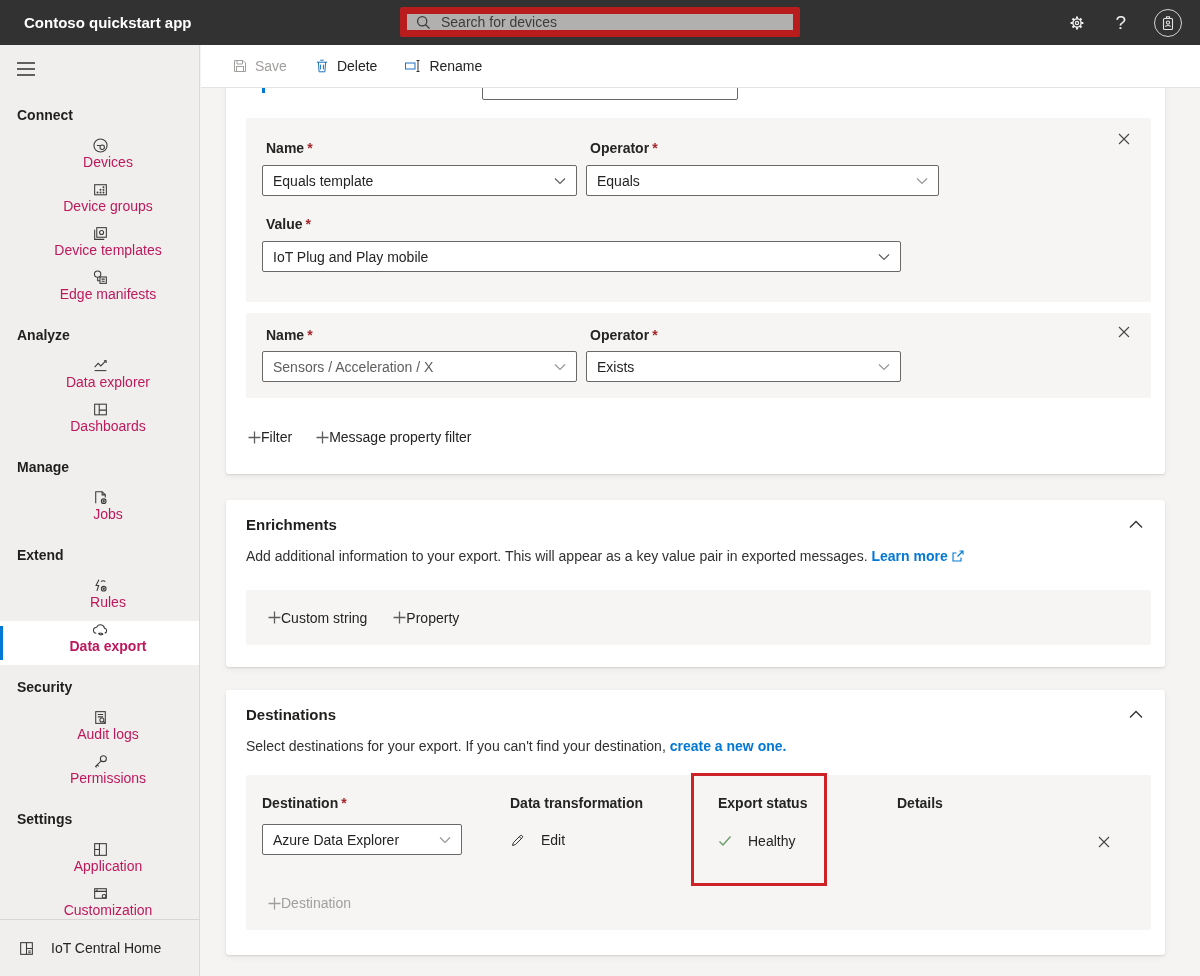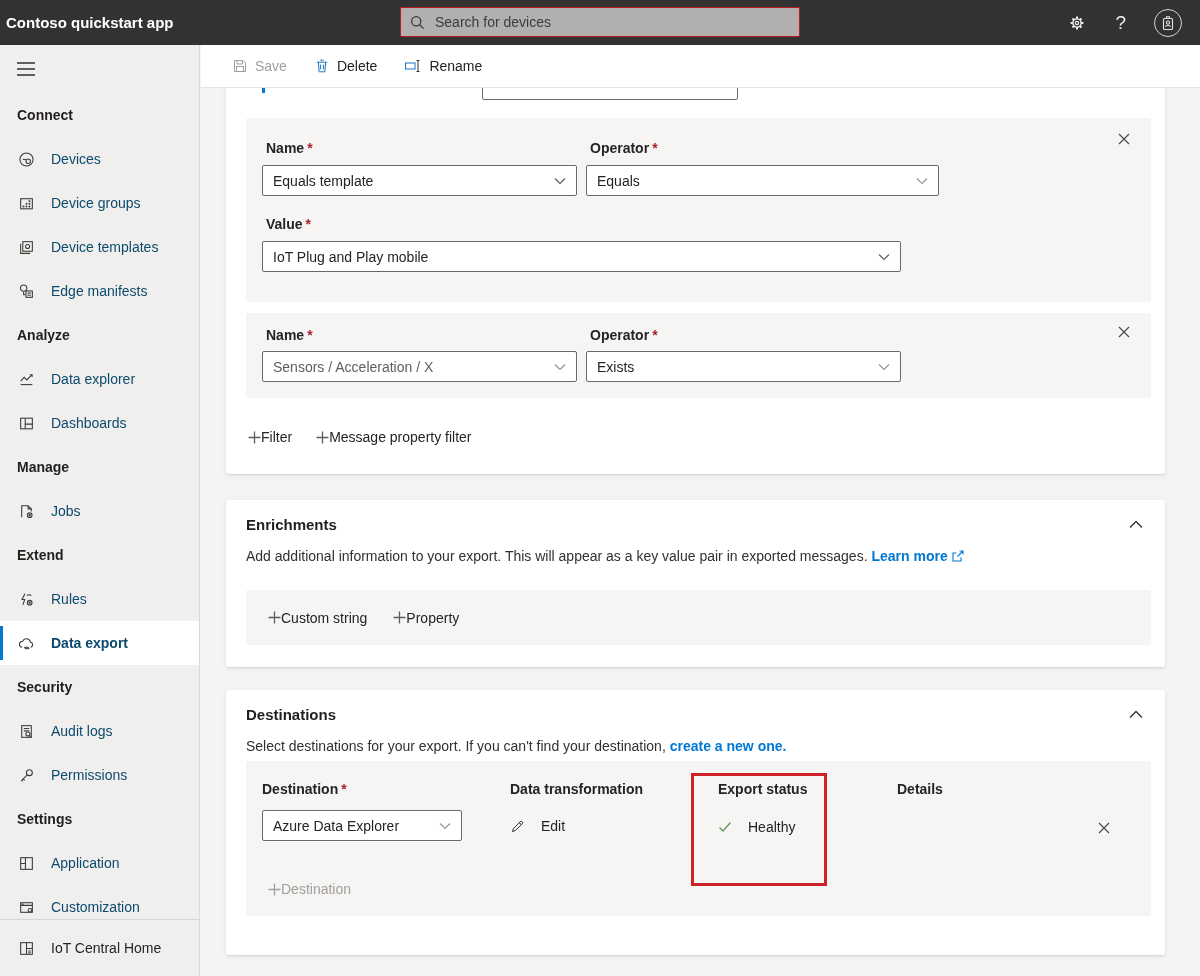--- a/index.html
+++ b/index.html
@@ -7,44 +7,44 @@
   body {
     width:1200px; height:976px; position:relative; overflow:hidden;
     font-family:"Liberation Sans","DejaVu Sans",sans-serif;
     background:#f5f4f2; color:#242424; font-size:14px;
   }
   svg { display:block; }
 
   
   .topbar { position:absolute; top:0; left:0; width:1200px; height:45px;
     background:var(--topbar_bg,#333232); z-index:30; }
-  .app-title { position:absolute; left:6px; top:0; height:45px; display:flex;
+  .app-title { position:absolute; left:24px; top:0; height:45px; display:flex;
     align-items:center; color:#ffffff; font-weight:700; font-size:15px; }
   .search-wrap { position:absolute; left:400px; top:7px; width:400px; height:30px;
-    background:#b2b0ae; border:1px solid #b91c1c; border-radius:2px;
+    background:#b2b0ae; border:7px solid #b91c1c; border-radius:2px;
     display:flex; align-items:center; padding:0 9px; }
   .search-input { flex:1; border:none; outline:none; background:transparent;
     font-size:14px; color:#222; font-family:inherit; margin-left:8px; }
   .search-input::placeholder { color:#3d3c3b; opacity:1; }
   .topbar-right { position:absolute; right:0; top:0; height:45px; display:flex;
     align-items:center; gap:28px; padding-right:18px; }
   .topbar-icon-btn { display:flex; align-items:center; justify-content:center;
     cursor:pointer; color:#f3f2f1; }
   .help-glyph { font-size:19px; color:#f3f2f1; }
   .avatar-circle { width:28px; height:28px; border:1.4px solid #d7d6d5; border-radius:50%;
     display:flex; align-items:center; justify-content:center; }
 
   
   .sidebar { position:absolute; top:45px; left:0; width:200px; bottom:0;
     background:#f1efed; border-right:1px solid #dbd9d7; z-index:20; }
   .side-row { height:44px; display:flex; align-items:center; padding-left:17px;
     position:relative; }
   .side-burger-row { height:48px; display:flex; align-items:center; padding-left:17px; cursor:pointer; }
   .side-header { font-weight:600; color:#201f1e; }
-  .side-item { cursor:pointer; color:#0c4a6e; }
+  .side-item { cursor:pointer; color:#be185d;flex-direction:column; }
   .side-item .icn { width:19px; margin-right:15px; display:flex; justify-content:center; }
   .side-item.selected { background:#ffffff; font-weight:600; }
   .side-item.selected::before { content:""; position:absolute; left:0; top:5px; bottom:5px;
     width:3px; background:var(--accent,#0078d4); }
   .side-footer { position:absolute; left:0; right:0; bottom:0; height:57px;
     border-top:1px solid #d8d6d4; display:flex; align-items:center; padding-left:17px;
     cursor:pointer; }
   .side-footer .icn { width:19px; margin-right:15px; display:flex; justify-content:center; }
 
   
@@ -491,21 +491,21 @@
               <path d="M1 7.5 L7 1.5 L13 7.5"></path>
             </svg></span>
       </div>
       <div class="section-desc">
         <span>Select destinations for your export. If you can't find your destination,</span>
         <a class="link">
             <span>create a new one.</span>
           </a>
       </div>
 
-      <div class="subcard" style="left:20px; top:71px; width:905px; height:155px;">
+      <div class="subcard" style="left:20px; top:85px; width:905px; height:155px;">
         <div class="field-label" style="left:16px; top:20px;">
           <span>Destination</span><span class="req">*</span>
         </div>
         <div class="field-label" style="left:264px; top:20px;">Data transformation</div>
         <div class="field-label" style="left:472px; top:20px;">Export status</div>
         <div class="field-label" style="left:644px; top:20px;margin-left:7px;">Details</div>
 
         <div class="select" style="left:16px; top:49px; width:200px;">
           <span>Azure Data Explorer</span>
           <span>

